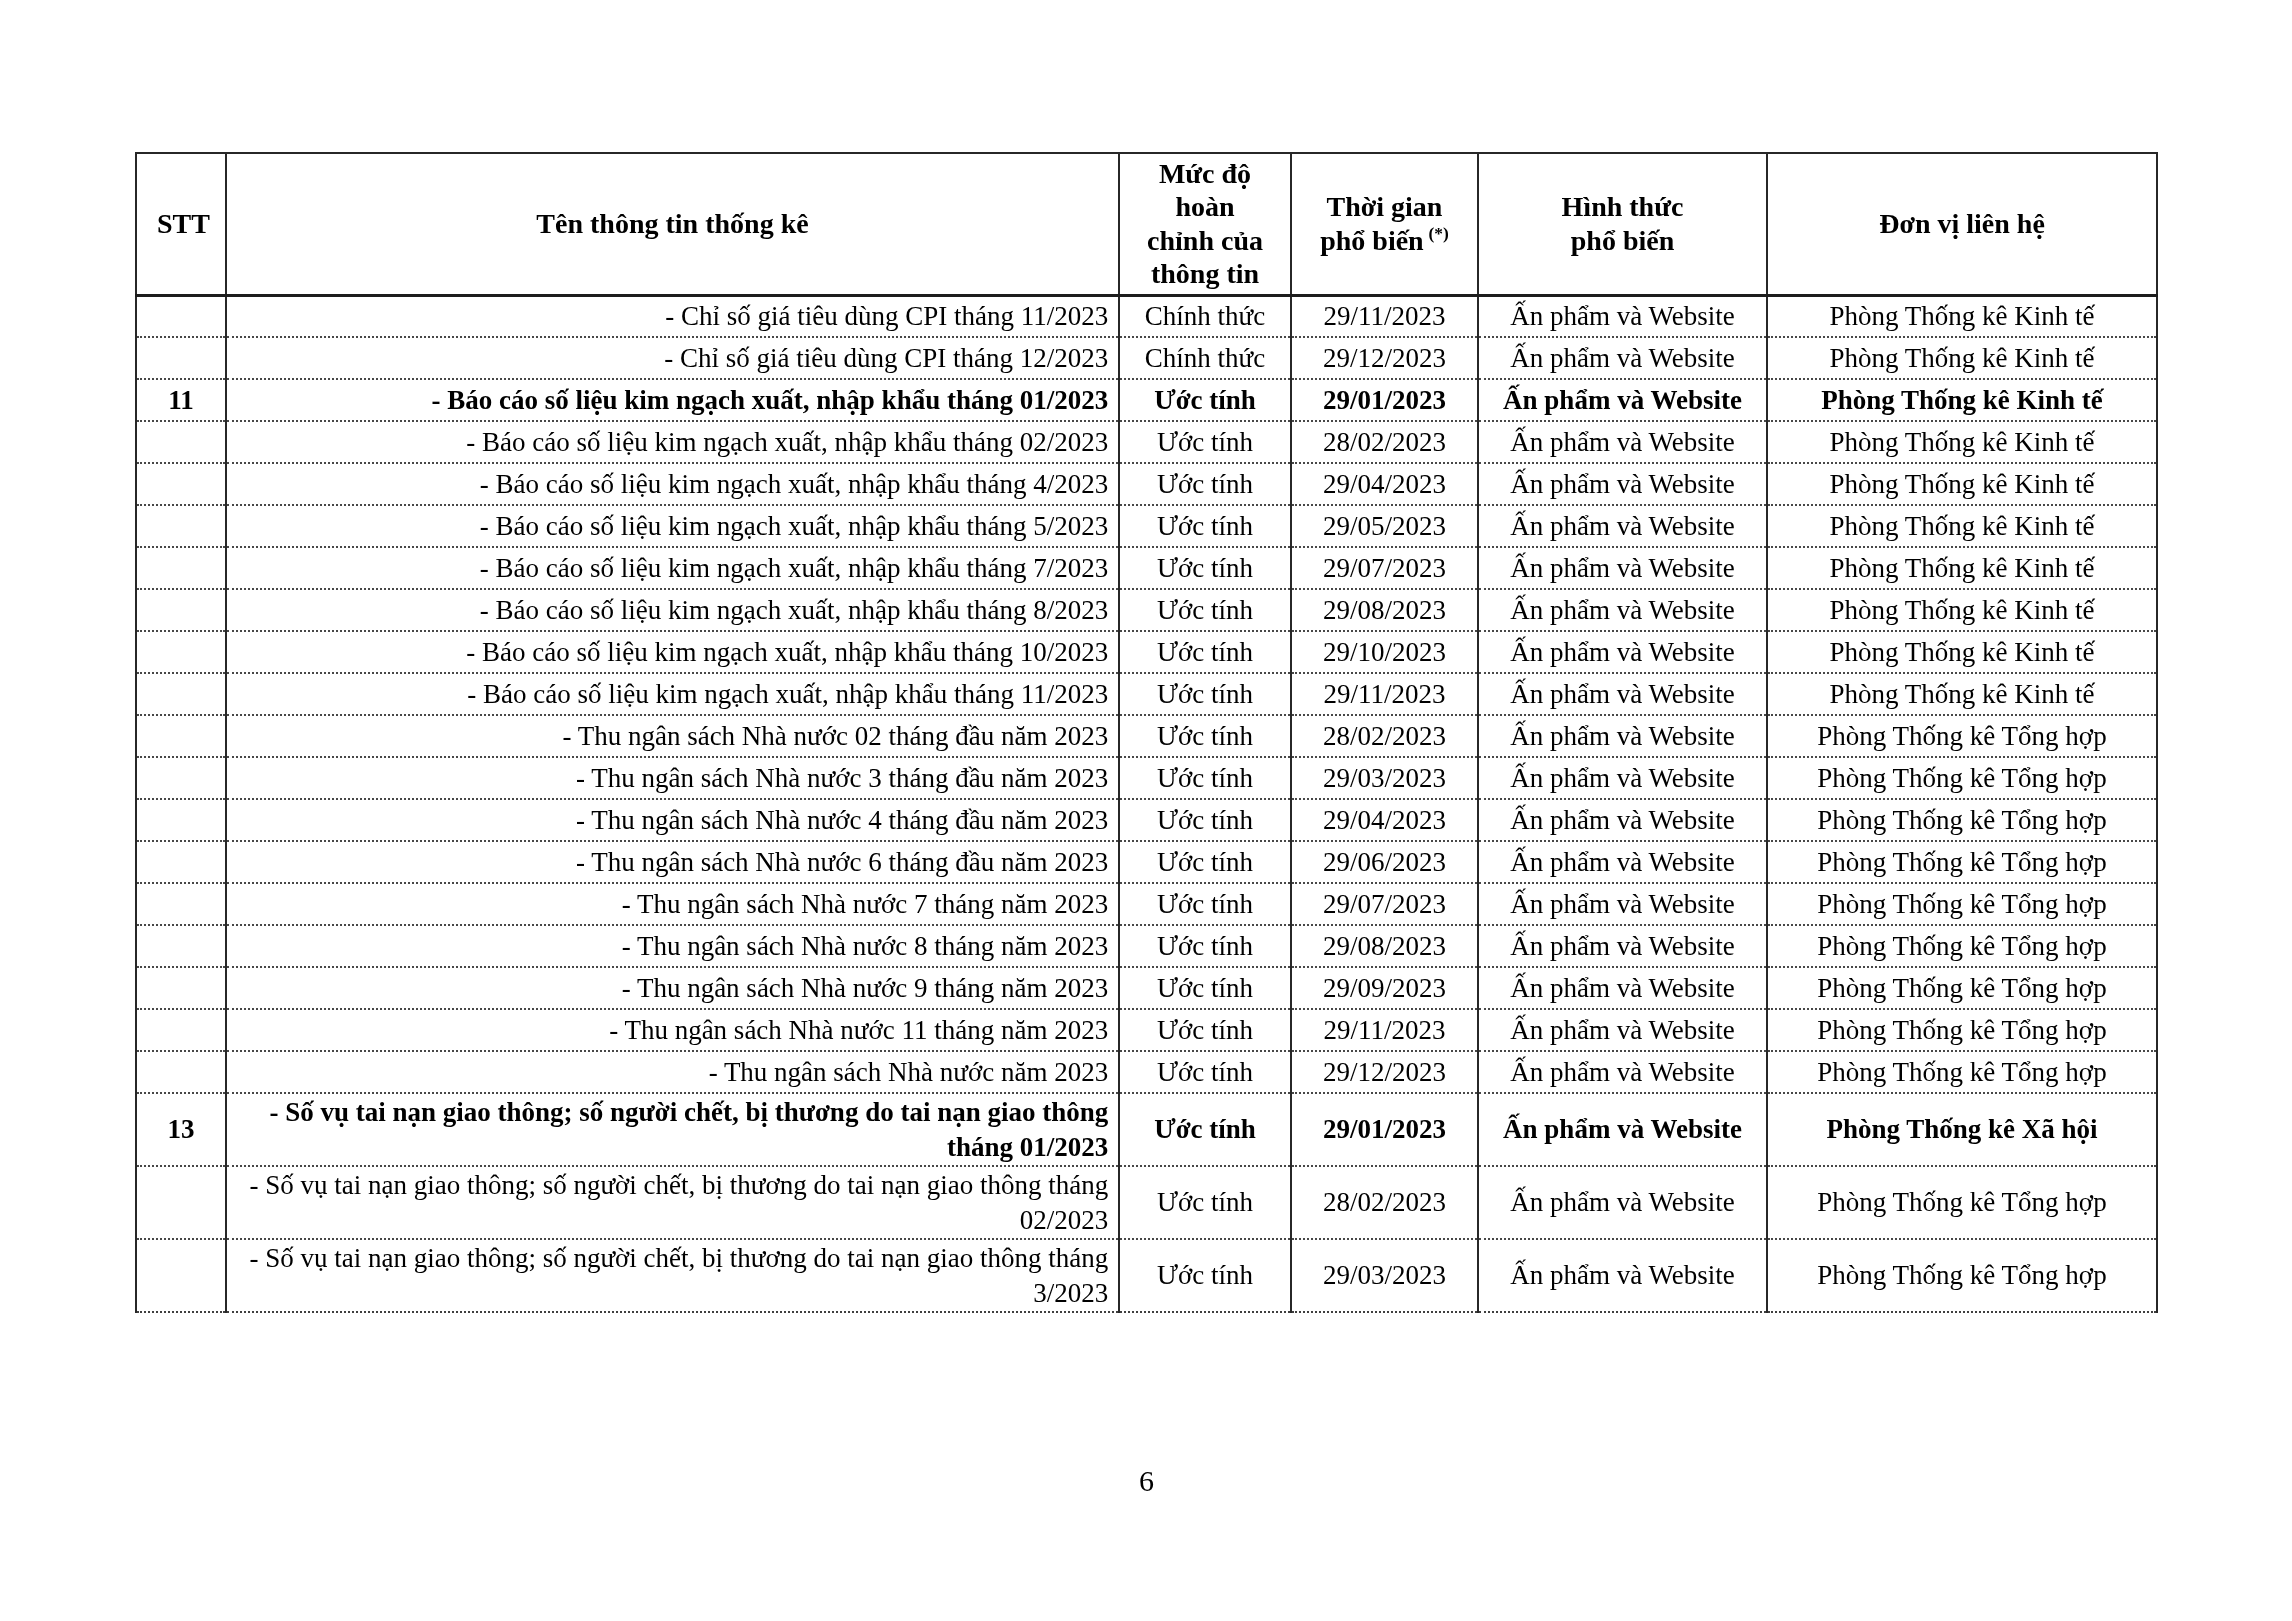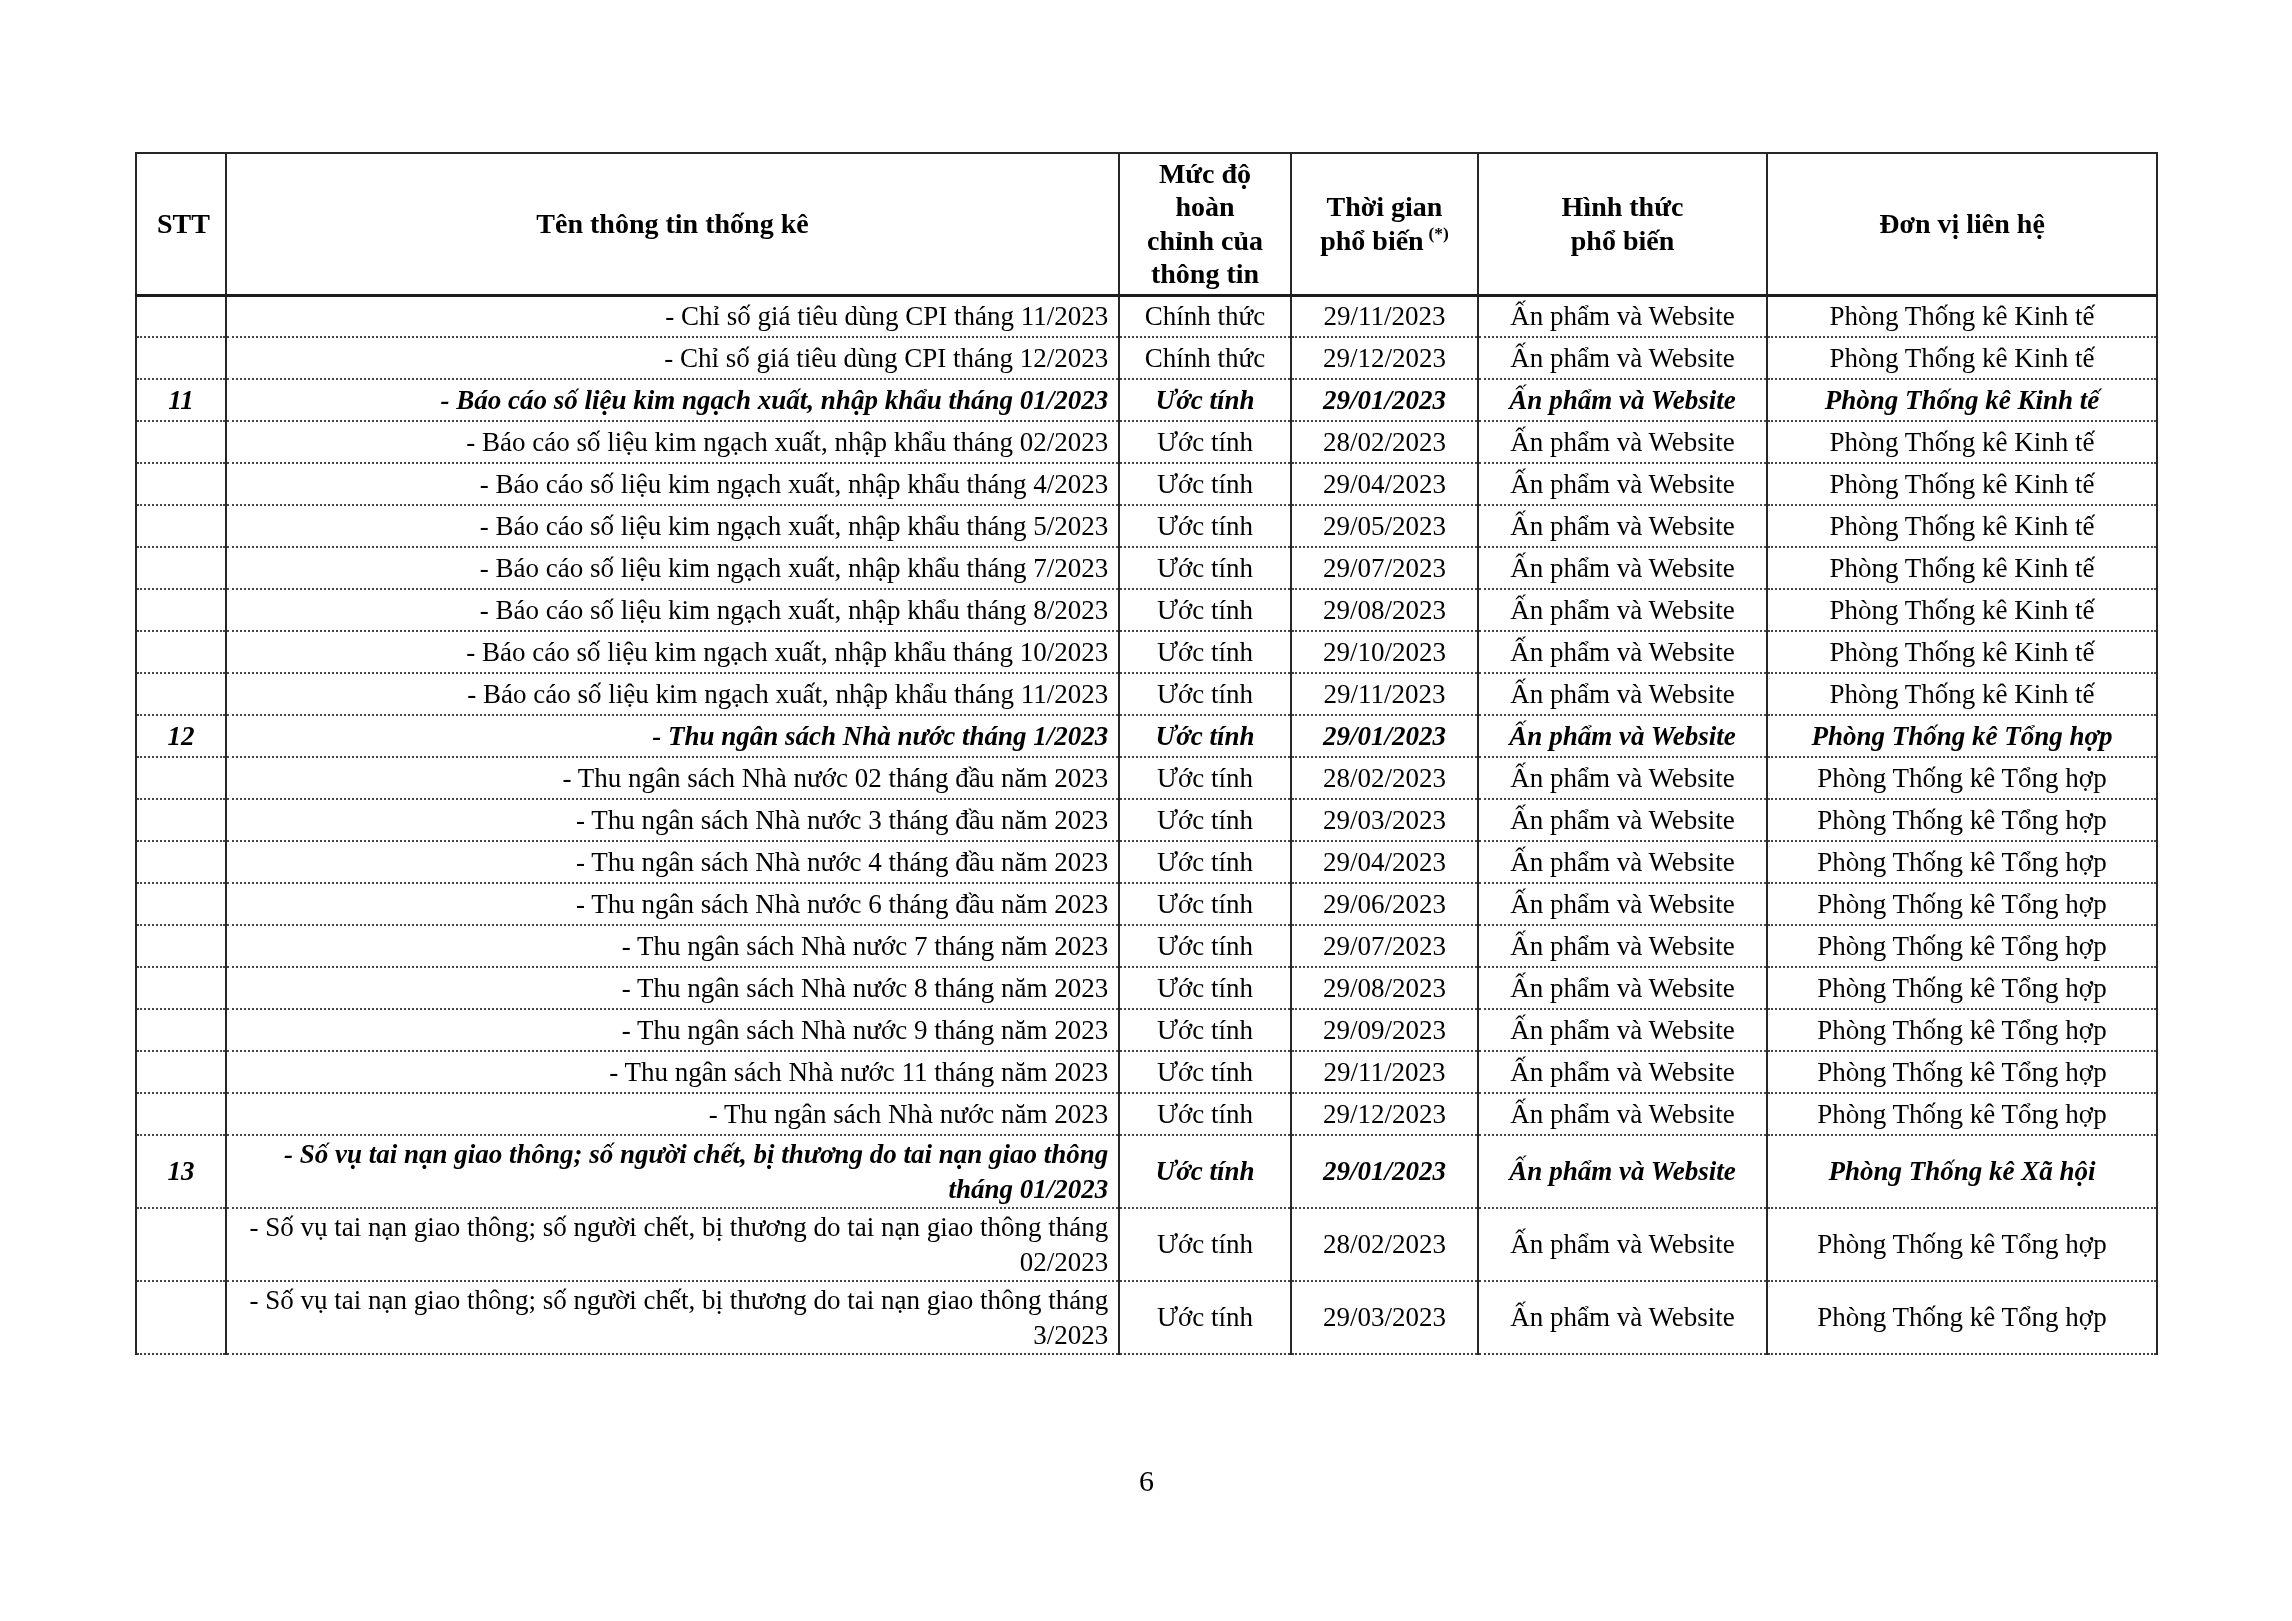--- a/index.html
+++ b/index.html
@@ -64,21 +64,20 @@
   tbody tr { height: 42px; }
   tbody tr.tall { height: 73px; }
   tbody tr:first-child td { border-top: none; }
   tbody td.name {
     text-align: right;
     padding-left: 12.7px;
     padding-right: 9.8px;
   }
   tbody tr.em td {
     font-weight: bold;
-    font-style: italic;
   }
   .page-number {
     position: absolute;
     top: 1464px;
     left: 0;
     width: 2293px;
     text-align: center;
     font-size: 30px;
     color: #000000;
   }
@@ -197,28 +196,20 @@
           <td>Phòng Thống kê Kinh tế</td>
         </tr>
         <tr>
           <td></td>
           <td class="name">- Báo cáo số liệu kim ngạch xuất, nhập khẩu tháng 11/2023</td>
           <td>Ước tính</td>
           <td>29/11/2023</td>
           <td>Ấn phẩm và Website</td>
           <td>Phòng Thống kê Kinh tế</td>
         </tr>
-        <tr class="em">
-          <td>12</td>
-          <td class="name">- Thu ngân sách Nhà nước tháng 1/2023</td>
-          <td>Ước tính</td>
-          <td>29/01/2023</td>
-          <td>Ấn phẩm và Website</td>
-          <td>Phòng Thống kê Tổng hợp</td>
-        </tr>
         <tr>
           <td></td>
           <td class="name">- Thu ngân sách Nhà nước 02 tháng đầu năm 2023</td>
           <td>Ước tính</td>
           <td>28/02/2023</td>
           <td>Ấn phẩm và Website</td>
           <td>Phòng Thống kê Tổng hợp</td>
         </tr>
         <tr>
           <td></td>

